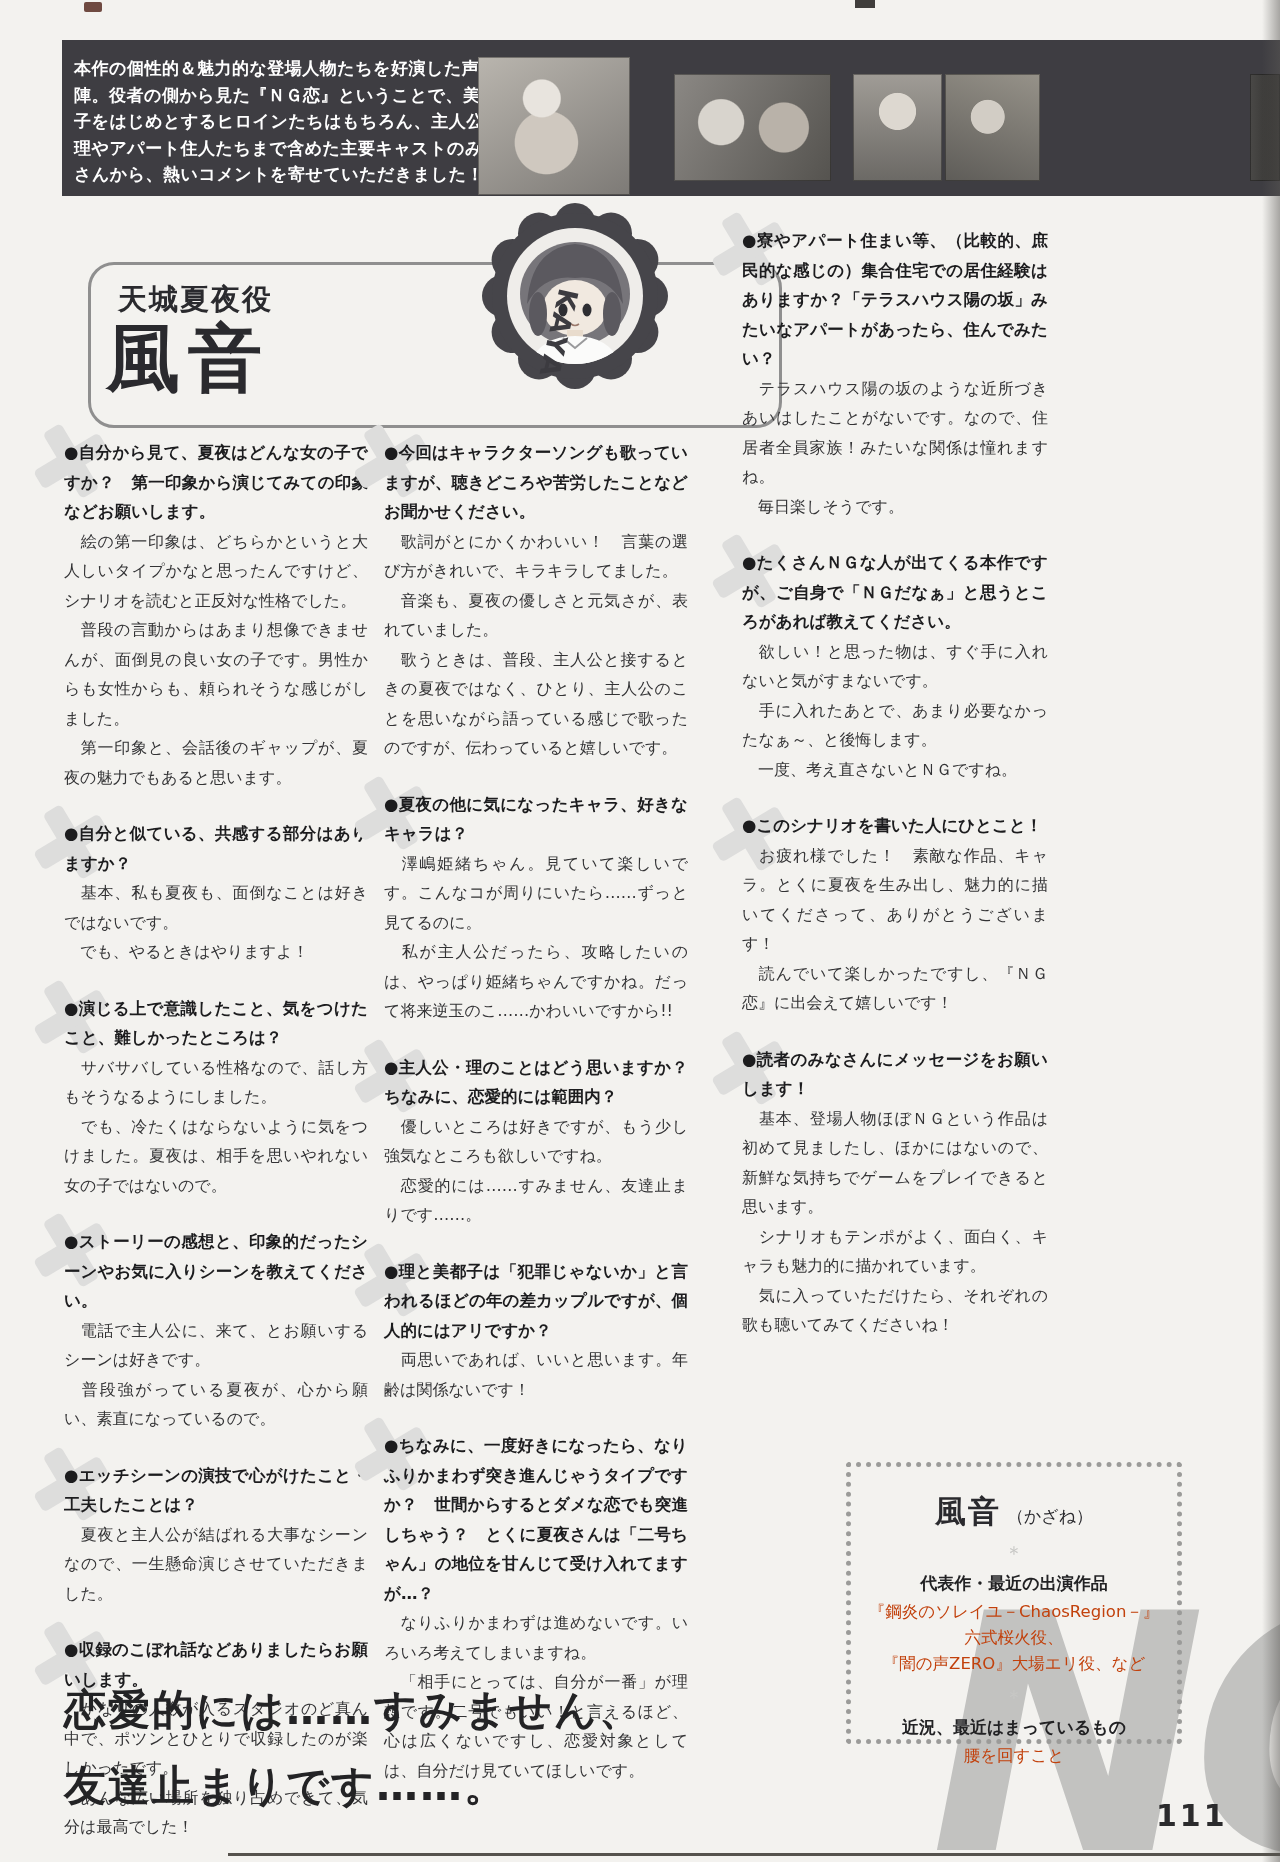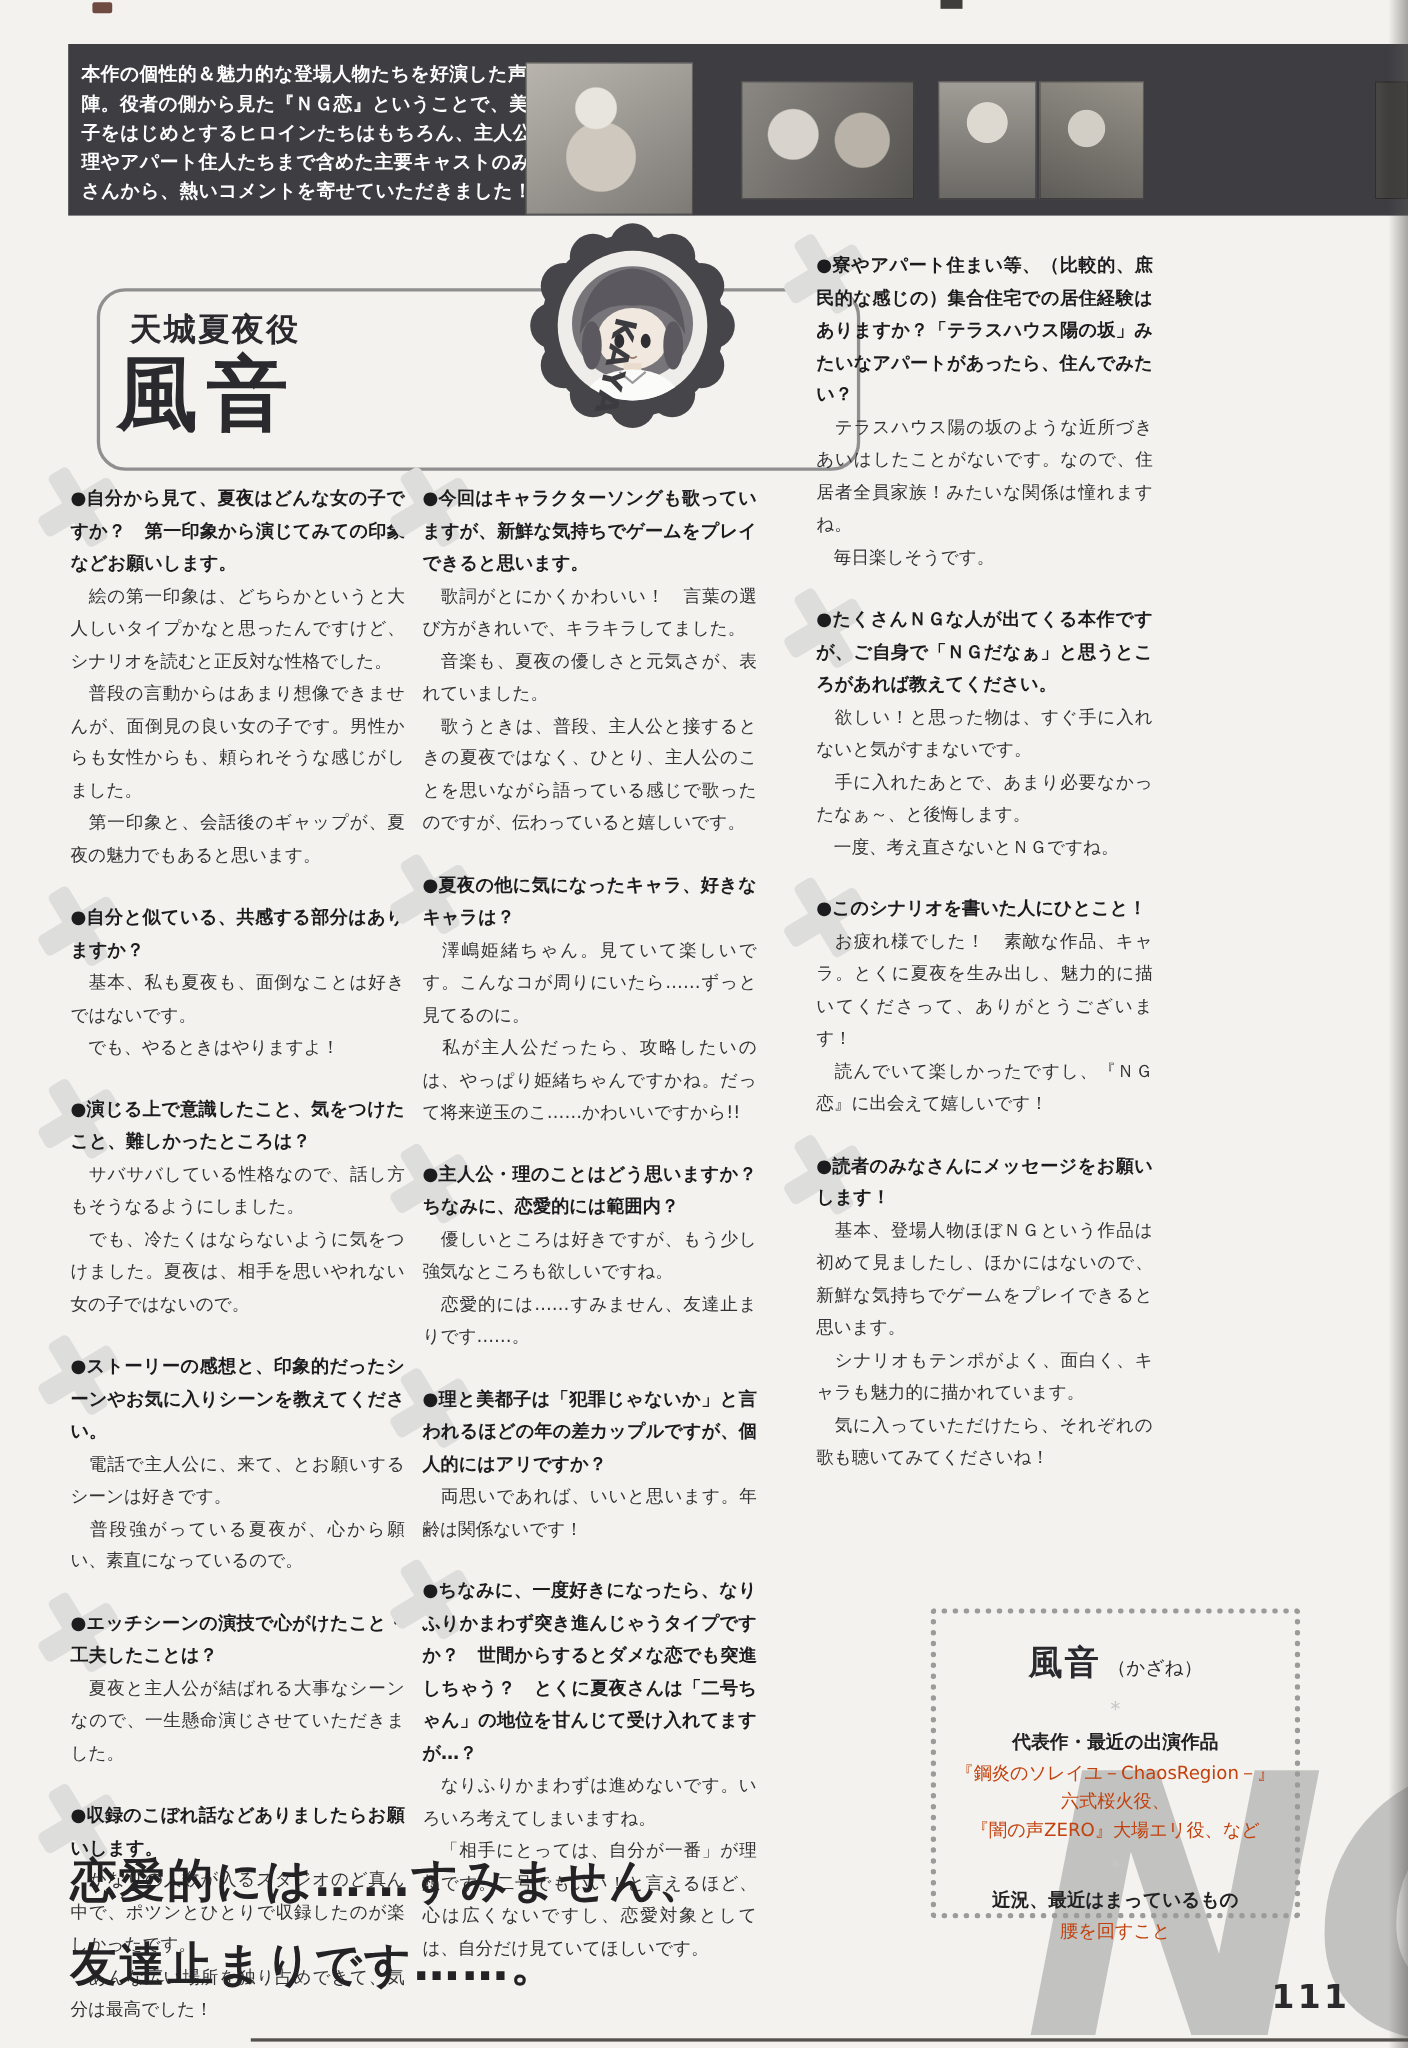--- a/index.html
+++ b/index.html
@@ -173,21 +173,21 @@
       <div class="xmark"></div>
       <h3 class="q">●収録のこぼれ話などありましたらお願いします。</h3>
       <p class="a">　かなりの人数が入るスタジオのど真ん中で、ポツンとひとりで収録したのが楽しかったです。
 　あんな広い場所を独り占めできて、気分は最高でした！</p>
     </div>
   </section>
 
   <section class="col col2">
     <div class="qa">
       <div class="xmark"></div>
-      <h3 class="q">●今回はキャラクターソングも歌っていますが、新鮮な気持ちでゲームをプレイできると思います。</h3>
+      <h3 class="q">●今回はキャラクターソングも歌っていますが、聴きどころや苦労したことなどお聞かせください。</h3>
       <p class="a">　歌詞がとにかくかわいい！　言葉の選び方がきれいで、キラキラしてました。
 　音楽も、夏夜の優しさと元気さが、表れていました。
 　歌うときは、普段、主人公と接するときの夏夜ではなく、ひとり、主人公のことを思いながら語っている感じで歌ったのですが、伝わっていると嬉しいです。</p>
     </div>
     <div class="qa">
       <div class="xmark"></div>
       <h3 class="q">●夏夜の他に気になったキャラ、好きなキャラは？</h3>
       <p class="a">　澤嶋姫緒ちゃん。見ていて楽しいです。こんなコが周りにいたら……ずっと見てるのに。
 　私が主人公だったら、攻略したいのは、やっぱり姫緒ちゃんですかね。だって将来逆玉のこ……かわいいですから!!</p>
     </div>

